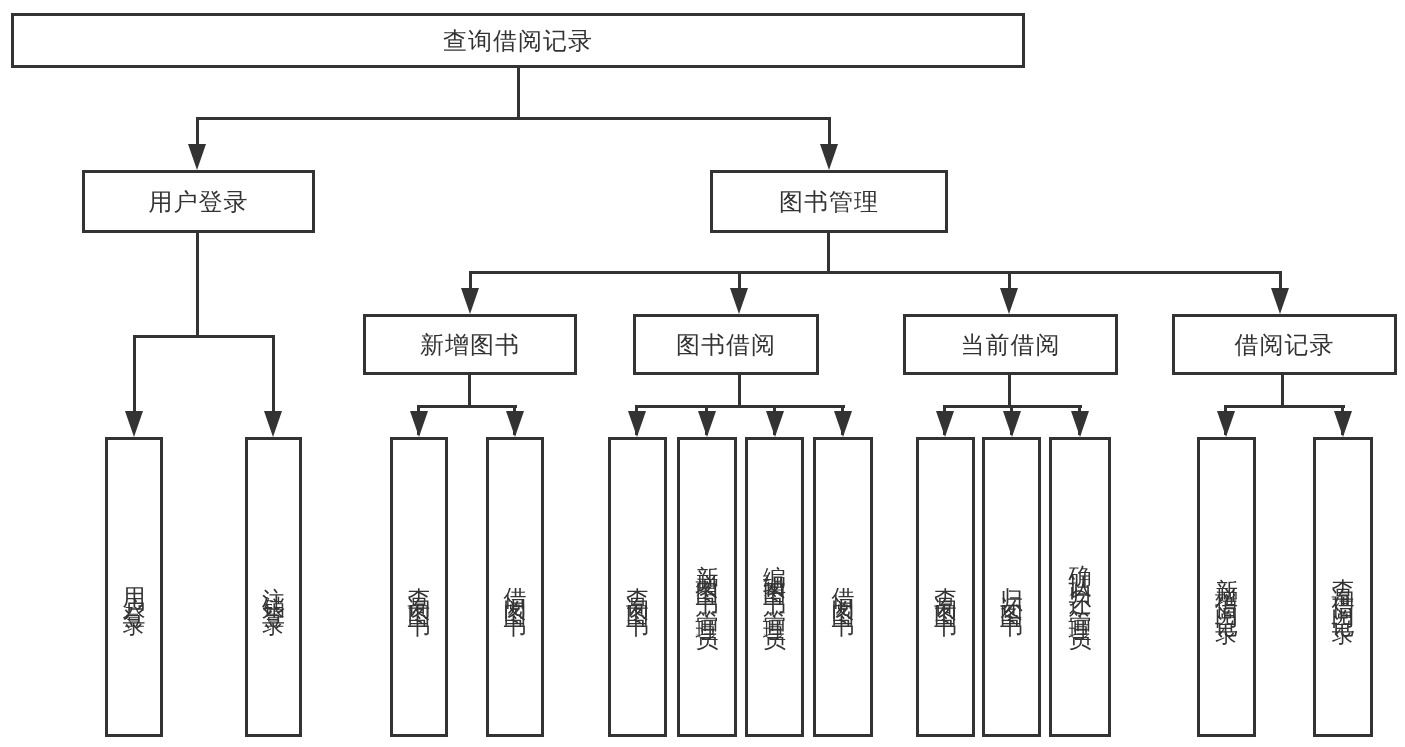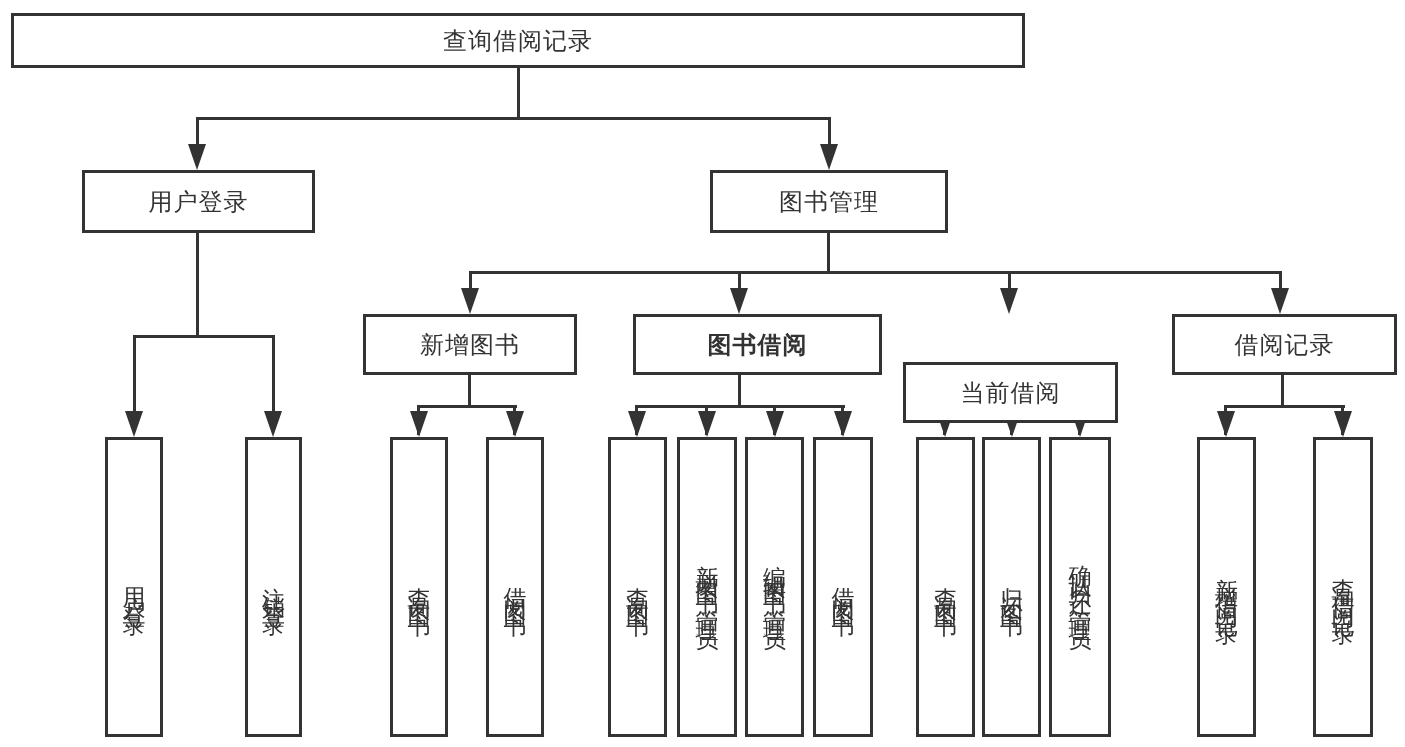--- a/index.html
+++ b/index.html
@@ -103,22 +103,22 @@
   <div class="vline" style="left:469px;top:271px;width:3px;height:22px;"></div>
   <div class="arrow" style="left:461px;top:288px;"></div>
   <div class="vline" style="left:738px;top:271px;width:3px;height:22px;"></div>
   <div class="arrow" style="left:730px;top:288px;"></div>
   <div class="vline" style="left:1008px;top:271px;width:3px;height:22px;"></div>
   <div class="arrow" style="left:1000px;top:288px;"></div>
   <div class="vline" style="left:1279px;top:271px;width:3px;height:22px;"></div>
   <div class="arrow" style="left:1271px;top:288px;"></div>
 
   <div class="box" style="left:363px;top:314px;width:214px;height:61px;">新增图书</div>
-  <div class="box" style="left:633px;top:314px;width:249px;height:61px;font-weight:bold;">图书借阅</div>
-  <div class="box" style="left:903px;top:314px;width:215px;height:61px;margin-top:48px;">当前借阅</div>
+  <div class="box" style="left:633px;top:314px;width:186px;height:61px;">图书借阅</div>
+  <div class="box" style="left:903px;top:314px;width:215px;height:61px;">当前借阅</div>
   <div class="box" style="left:1172px;top:314px;width:225px;height:61px;">借阅记录</div>
 
   <div class="vline" style="left:468px;top:375px;width:3px;height:31px;"></div>
   <div class="hline" style="left:418px;top:405px;width:99px;height:3px;"></div>
   <div class="vline" style="left:417px;top:405px;width:3px;height:30px;"></div>
   <div class="arrow" style="left:410px;top:411px;"></div>
   <div class="vline" style="left:513px;top:405px;width:3px;height:30px;"></div>
   <div class="arrow" style="left:506px;top:411px;"></div>
 
   <div class="vline" style="left:738px;top:375px;width:3px;height:31px;"></div>

